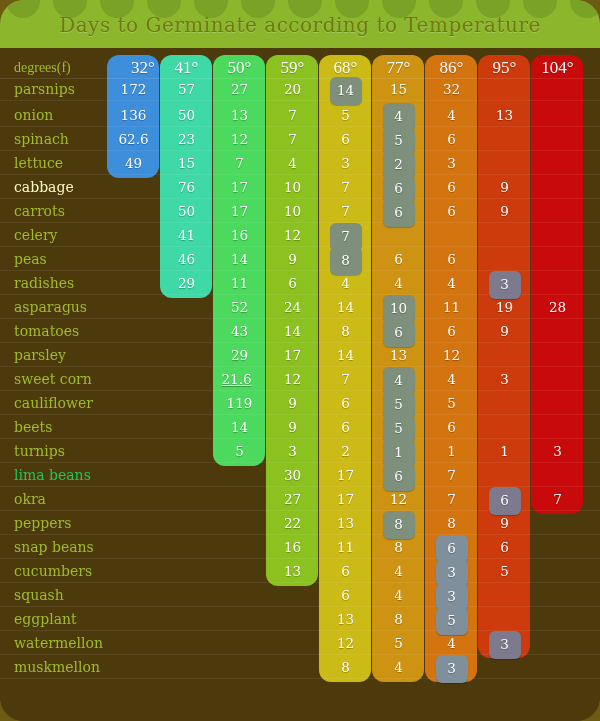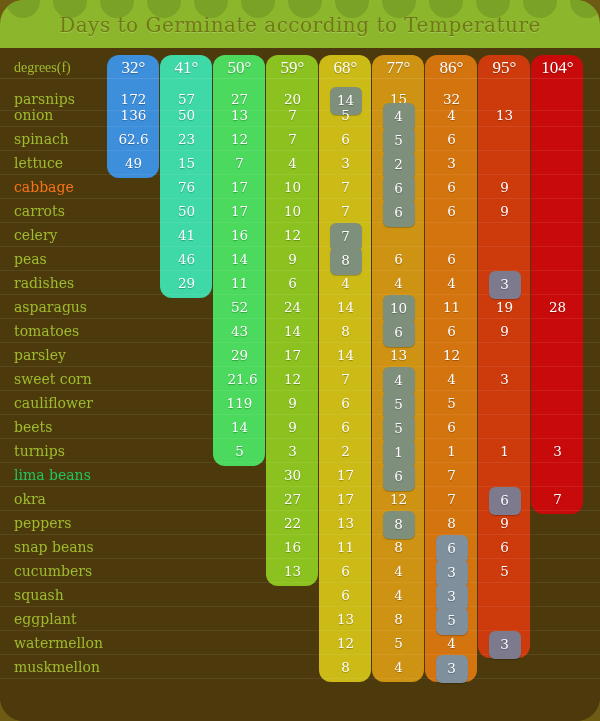--- a/index.html
+++ b/index.html
@@ -183,31 +183,31 @@
         <div class="col" style="left: 266px; background: rgb(140, 194, 32); top: 7px; height: 531px;"></div>
         <div class="col" style="left: 319px; background: rgb(204, 187, 22); top: 7px; height: 627px;"></div>
         <div class="col" style="left: 372px; background: rgb(206, 147, 18); top: 7px; height: 627px;"></div>
         <div class="col" style="left: 425px; background: rgb(212, 116, 15); top: 7px; height: 627px;"></div>
         <div class="col" style="left: 478px; background: rgb(205, 58, 12); top: 7px; height: 603px;"></div>
         <div class="col" style="left: 531px; background: rgb(201, 10, 10); top: 7px; height: 459px;"></div>
       </div>
     <div id="grid">
         <div class="row header-row" style="top: 7px; height: 24px; font-family: Liberation Serif, serif;">
           <div class="rowlabel">degrees(f)</div>
-          <div class="cell head" style="left: 107px; width: 53px;">32°</div>
+          <div class="cell head" style="left: 107px; width: 72px;">32°</div>
           <div class="cell head" style="left: 160px; width: 53px;">41°</div>
           <div class="cell head" style="left: 213px; width: 53px;">50°</div>
           <div class="cell head" style="left: 266px; width: 53px;">59°</div>
           <div class="cell head" style="left: 319px; width: 53px;">68°</div>
           <div class="cell head" style="left: 372px; width: 53px;">77°</div>
           <div class="cell head" style="left: 425px; width: 53px;">86°</div>
           <div class="cell head" style="left: 478px; width: 53px;">95°</div>
           <div class="cell head" style="left: 531px; width: 53px;">104°</div>
         </div>
-        <div class="row" style="top: 39px;">
+        <div class="row" style="top: 29px;">
           <div class="rowlabel" style="color: rgb(159, 187, 46);">parsnips</div>
           <div class="cell" style="left: 107px; width: 53px;">172</div>
           <div class="cell" style="left: 160px; width: 53px;">57</div>
           <div class="cell" style="left: 213px; width: 53px;">27</div>
           <div class="cell" style="left: 266px; width: 53px; text-align: center;">20</div>
           <div class="cell" style="left: 319px; width: 53px;"><span class="pill">14</span></div>
           <div class="cell" style="left: 372px; width: 53px;">15</div>
           <div class="cell" style="left: 425px; width: 53px;">32</div>
         </div>
         <div class="row" style="top: 55px;">
@@ -235,21 +235,21 @@
           <div class="rowlabel" style="color: rgb(159, 187, 46);">lettuce</div>
           <div class="cell" style="left: 107px; width: 53px;">49</div>
           <div class="cell" style="left: 160px; width: 53px;">15</div>
           <div class="cell" style="left: 213px; width: 53px;">7</div>
           <div class="cell" style="left: 266px; width: 53px;">4</div>
           <div class="cell" style="left: 319px; width: 53px;">3</div>
           <div class="cell" style="left: 372px; width: 53px;"><span class="pill">2</span></div>
           <div class="cell" style="left: 425px; width: 53px;">3</div>
         </div>
         <div class="row" style="top: 127px;">
-          <div class="rowlabel" style="color: #f97316;">cabbage</div>
+          <div class="rowlabel" style="color: #fef9c3;">cabbage</div>
           <div class="cell" style="left: 160px; width: 53px;">76</div>
           <div class="cell" style="left: 213px; width: 53px;">17</div>
           <div class="cell" style="left: 266px; width: 53px;">10</div>
           <div class="cell" style="left: 319px; width: 53px;">7</div>
           <div class="cell" style="left: 372px; width: 53px;"><span class="pill">6</span></div>
           <div class="cell" style="left: 425px; width: 53px;">6</div>
           <div class="cell" style="left: 478px; width: 53px;">9</div>
         </div>
         <div class="row" style="top: 151px;">
           <div class="rowlabel" style="color: rgb(159, 187, 46);">carrots</div>
@@ -309,21 +309,21 @@
         <div class="row" style="top: 295px;">
           <div class="rowlabel" style="color: rgb(159, 187, 46);">parsley</div>
           <div class="cell" style="left: 213px; width: 53px;">29</div>
           <div class="cell" style="left: 266px; width: 53px;">17</div>
           <div class="cell" style="left: 319px; width: 53px;">14</div>
           <div class="cell" style="left: 372px; width: 53px;">13</div>
           <div class="cell" style="left: 425px; width: 53px;">12</div>
         </div>
         <div class="row" style="top: 319px;">
           <div class="rowlabel" style="color: rgb(159, 187, 46);">sweet corn</div>
-          <div class="cell" style="left: 211px; width: 63px;">21.6</div>
+          <div class="cell" style="left: 205px; width: 63px; text-decoration: underline;">21.6</div>
           <div class="cell" style="left: 266px; width: 53px;">12</div>
           <div class="cell" style="left: 319px; width: 53px;">7</div>
           <div class="cell" style="left: 372px; width: 53px;"><span class="pill">4</span></div>
           <div class="cell" style="left: 425px; width: 53px;">4</div>
           <div class="cell" style="left: 478px; width: 53px;">3</div>
         </div>
         <div class="row" style="top: 343px;">
           <div class="rowlabel" style="color: rgb(159, 187, 46);">cauliflower</div>
           <div class="cell" style="left: 213px; width: 53px;">119</div>
           <div class="cell" style="left: 266px; width: 53px;">9</div>

